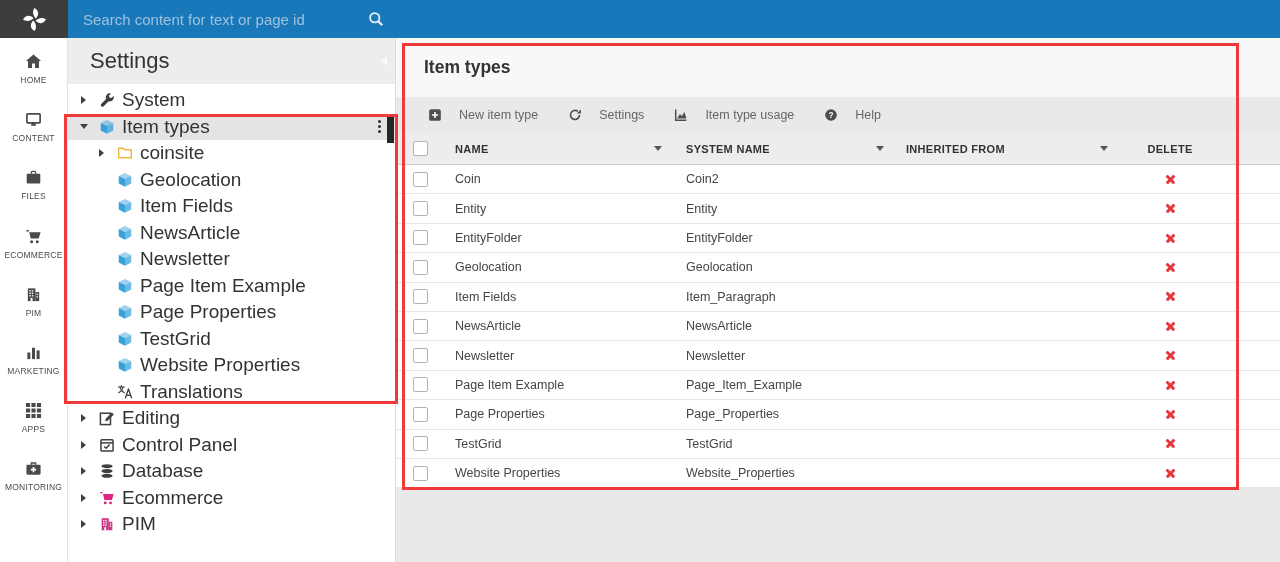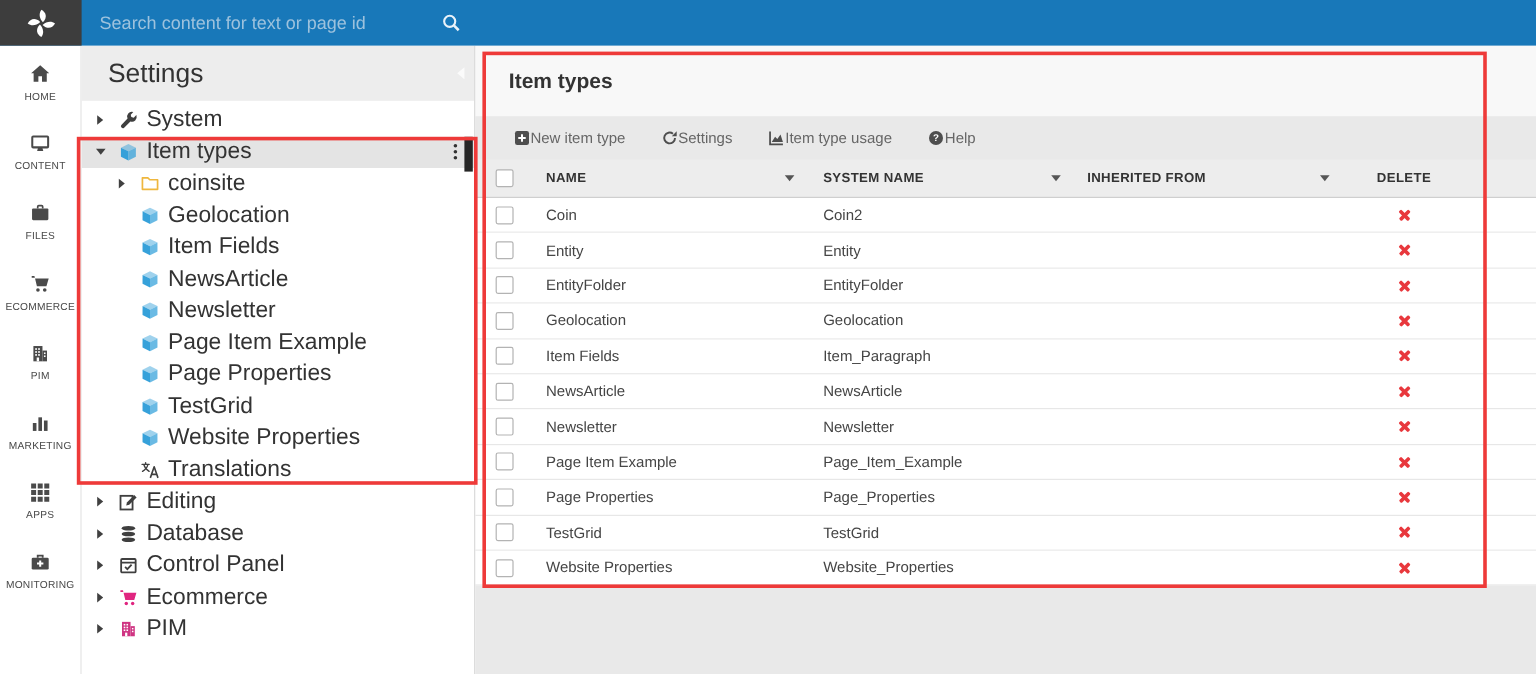--- a/index.html
+++ b/index.html
@@ -38,21 +38,21 @@
   .s-sel{background:#e4e4e4}
   .dots{margin-left:auto;margin-right:14px;width:3px;height:3px;border-radius:50%;background:#333;
         box-shadow:0 -5px 0 #333,0 5px 0 #333;cursor:pointer;flex:0 0 3px}
   .scrollthumb{position:absolute;right:1px;top:76px;width:7px;height:29px;background:#262626;cursor:grab}
 
   
   .main{position:absolute;left:396px;top:38px;width:884px;height:524px;background:#e9e9e9;z-index:2}
   .m-head{height:59px;background:#f8f8f8;display:flex;align-items:center;padding-left:28px;box-sizing:border-box}
   .m-head .t{font-size:17.5px;font-weight:600;color:#333}
   .m-toolbar{height:36px;background:#e9e9e9;display:flex;align-items:center;padding-left:32px;gap:30px;box-sizing:border-box}
-  .tb-btn{display:flex;align-items:center;gap:0;cursor:pointer}
+  .tb-btn{display:flex;align-items:center;gap:17px;cursor:pointer}
   .tb-btn svg{width:14px;height:14px;color:#4e4e4e;flex:0 0 14px}
   .tb-btn span{font-size:12.5px;color:#666;white-space:nowrap}
 
   .grid{display:grid;grid-template-columns:48px 232px 222px 224px 96px 1fr;align-items:center}
   .thead{height:32px;background:#ededed;border-bottom:1px solid #cfcfcf;box-sizing:border-box}
   .hc{font-size:11px;font-weight:bold;color:#333;letter-spacing:.3px;display:flex;align-items:center;justify-content:space-between;height:100%}
   .sort{width:0;height:0;border-top:5px solid #555;border-left:4px solid transparent;border-right:4px solid transparent;margin-right:14px;cursor:pointer}
   .c2{padding-left:11px}.c3{padding-left:10px}.c4{padding-left:8px}
   .c5c{display:flex;justify-content:center;align-items:center;height:100%}
   .trow{height:29.4px;background:#fff;border-bottom:1px solid #e7e7e7;box-sizing:border-box}
@@ -378,32 +378,32 @@
       <div class="ti l-1 ar-r">
         <span class="ar"></span>
         <svg class="ic-edit">
           <use href="#i-edit"></use>
         </svg>
         <span class="lb">Editing</span>
 
       </div>
       <div class="ti l-1 ar-r">
         <span class="ar"></span>
+        <svg class="ic-control-panel">
+          <use href="#i-control-panel"></use>
+        </svg>
+        <span class="lb">Control Panel</span>
+
+      </div>
+      <div class="ti l-1 ar-r">
+        <span class="ar"></span>
         <svg class="ic-database">
           <use href="#i-database"></use>
         </svg>
         <span class="lb">Database</span>
-
-      </div>
-      <div class="ti l-1 ar-r">
-        <span class="ar"></span>
-        <svg class="ic-control-panel">
-          <use href="#i-control-panel"></use>
-        </svg>
-        <span class="lb">Control Panel</span>
 
       </div>
       <div class="ti l-1 ar-r">
         <span class="ar"></span>
         <svg class="ic-cart-pink">
           <use href="#i-cart-pink"></use>
         </svg>
         <span class="lb">Ecommerce</span>
 
       </div>

